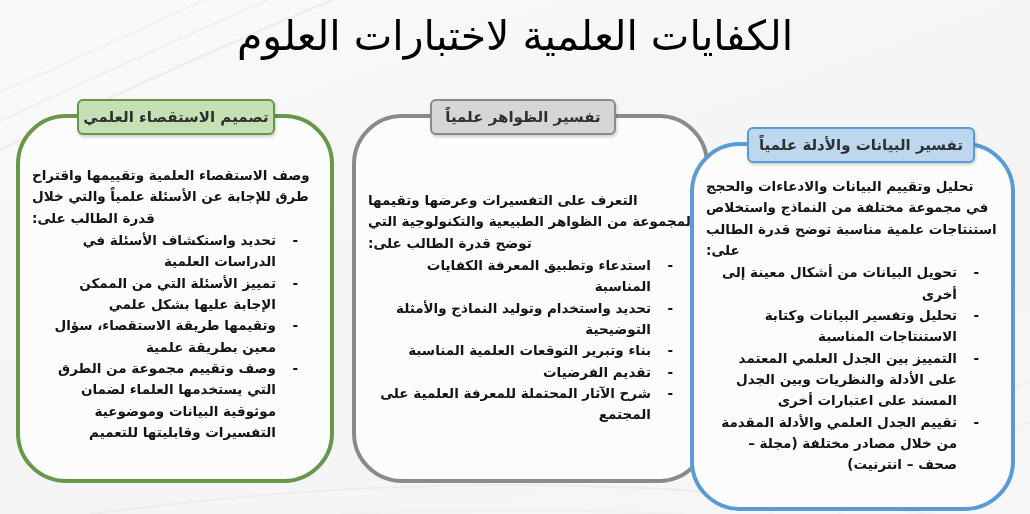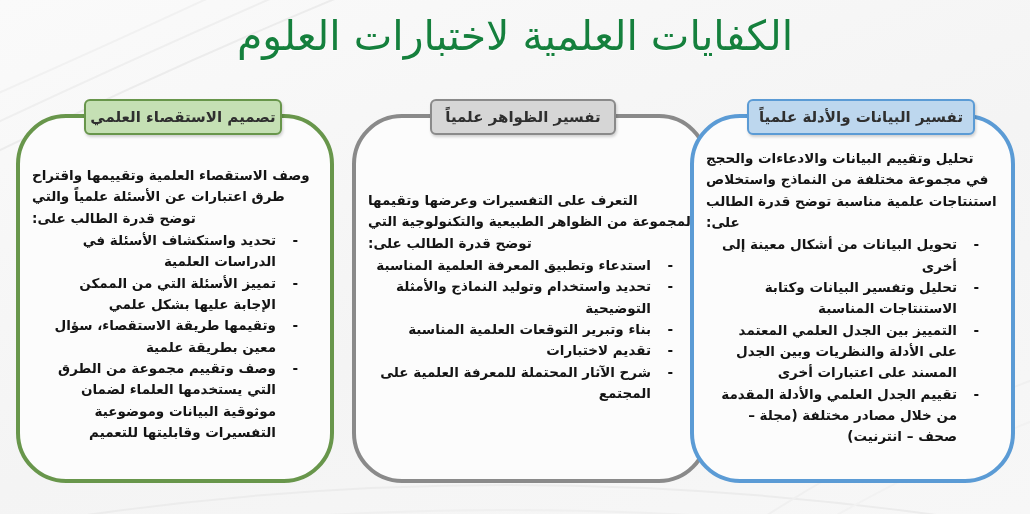--- a/index.html
+++ b/index.html
@@ -6,40 +6,40 @@
   body{
     width:1030px;height:514px;
     position:relative;overflow:hidden;
     background:linear-gradient(160deg,#fafafa 0%,#f4f4f4 55%,#f7f7f7 100%);
     font-family:"DejaVu Sans",sans-serif;
   }
   .swirls{position:absolute;inset:0;z-index:0;pointer-events:none;}
   .page-title{
     position:absolute;top:10px;left:0;right:0;z-index:2;
     text-align:center;direction:rtl;
-    font-size:41px;font-weight:400;color:#15803d;
+    font-size:41px;font-weight:400;color:#000000;
     letter-spacing:0;line-height:1.3;
     text-shadow:0 1px 1px rgba(255,255,255,.8);
   }
   .panel{
     position:absolute;top:114px;height:369px;z-index:1;
     background:#fcfcfc;border-radius:50px;
     box-sizing:border-box;
   }
   .panel-green{left:16px;width:318px;border:4px solid #68964b;}
   .panel-gray{left:352px;width:357px;border:4px solid #8a8a8a;}
-  .panel-blue{left:690px;width:325px;border:4px solid #5b9bd5;}
+  .panel-blue{left:690px;width:325px;border:4px solid #5b9bd5;margin-top:28px;}
   .tab{
     position:absolute;top:-19px;height:36px;z-index:3;
     display:flex;align-items:center;justify-content:center;
     border-radius:6px;box-sizing:border-box;
     font-size:15px;font-weight:700;color:#2f2f2f;direction:rtl;
     box-shadow:1px 2px 3px rgba(0,0,0,.18);
   }
-  .panel-green .tab{left:57px;width:198px;background:#c5e0b4;border:2px solid #68964b;margin-left:7px;}
+  .panel-green .tab{left:57px;width:198px;background:#c5e0b4;border:2px solid #68964b;}
   .panel-gray .tab{left:74px;width:186px;background:#d6d6d6;border:2px solid #8a8a8a;}
   .panel-blue .tab{left:53px;width:228px;background:#bdd7ee;border:2px solid #5b9bd5;}
   .content{
     direction:rtl;color:#141414;font-weight:700;
     font-size:13.5px;line-height:1.58;
     padding:0 14px 0 12px;box-sizing:border-box;
   }
   .panel-green .content{padding-top:47px;}
   .panel-gray .content{padding-top:72px;}
   .panel-blue .content{padding-top:30px;}
@@ -63,39 +63,39 @@
   <path d="M -60 560 Q 500 460 1090 560" fill="none" stroke="#f0f0f0" stroke-width="2"></path>
   <path d="M 700 560 Q 900 420 1090 360" fill="none" stroke="#f0f0f0" stroke-width="2"></path>
   <path d="M 760 560 Q 940 450 1090 400" fill="none" stroke="#f2f2f2" stroke-width="2"></path>
 </svg>
 
 <div class="page-title">الكفايات العلمية لاختبارات العلوم</div>
 
 <div class="panel panel-green">
   <div class="tab">تصميم الاستقصاء العلمي</div>
   <div class="content">
-    <p class="intro">وصف الاستقصاء العلمية وتقييمها واقتراح طرق اعتبارات عن الأسئلة علمياً والتي توضح قدرة الطالب على:</p>
+    <p class="intro">وصف الاستقصاء العلمية وتقييمها واقتراح طرق للإجابة عن الأسئلة علمياً والتي خلال قدرة الطالب على:</p>
     <ul class="bullets">
       <li>تحديد واستكشاف الأسئلة في الدراسات العلمية</li>
       <li>تمييز الأسئلة التي من الممكن الإجابة عليها بشكل علمي</li>
       <li>وتقيمها طريقة الاستقصاء، سؤال معين بطريقة علمية</li>
       <li>وصف وتقييم مجموعة من الطرق التي يستخدمها العلماء لضمان موثوقية البيانات وموضوعية التفسيرات وقابليتها للتعميم</li>
     </ul>
   </div>
 </div>
 
 <div class="panel panel-gray">
   <div class="tab">تفسير الظواهر علمياً</div>
   <div class="content">
     <p class="intro">التعرف على التفسيرات وعرضها وتقيمها لمجموعة من الظواهر الطبيعية والتكنولوجية التي توضح قدرة الطالب على:</p>
     <ul class="bullets">
-      <li>استدعاء وتطبيق المعرفة العلمية المناسبة</li>
+      <li>استدعاء وتطبيق المعرفة الكفايات المناسبة</li>
       <li>تحديد واستخدام وتوليد النماذج والأمثلة التوضيحية</li>
       <li>بناء وتبرير التوقعات العلمية المناسبة</li>
-      <li>تقديم لاختبارات</li>
+      <li>تقديم الفرضيات</li>
       <li>شرح الآثار المحتملة للمعرفة العلمية على المجتمع</li>
     </ul>
   </div>
 </div>
 
 <div class="panel panel-blue">
   <div class="tab">تفسير البيانات والأدلة علمياً</div>
   <div class="content">
     <p class="intro">تحليل وتقييم البيانات والادعاءات والحجج في مجموعة مختلفة من النماذج واستخلاص استنتاجات علمية مناسبة توضح قدرة الطالب على:</p>
     <ul class="bullets">

